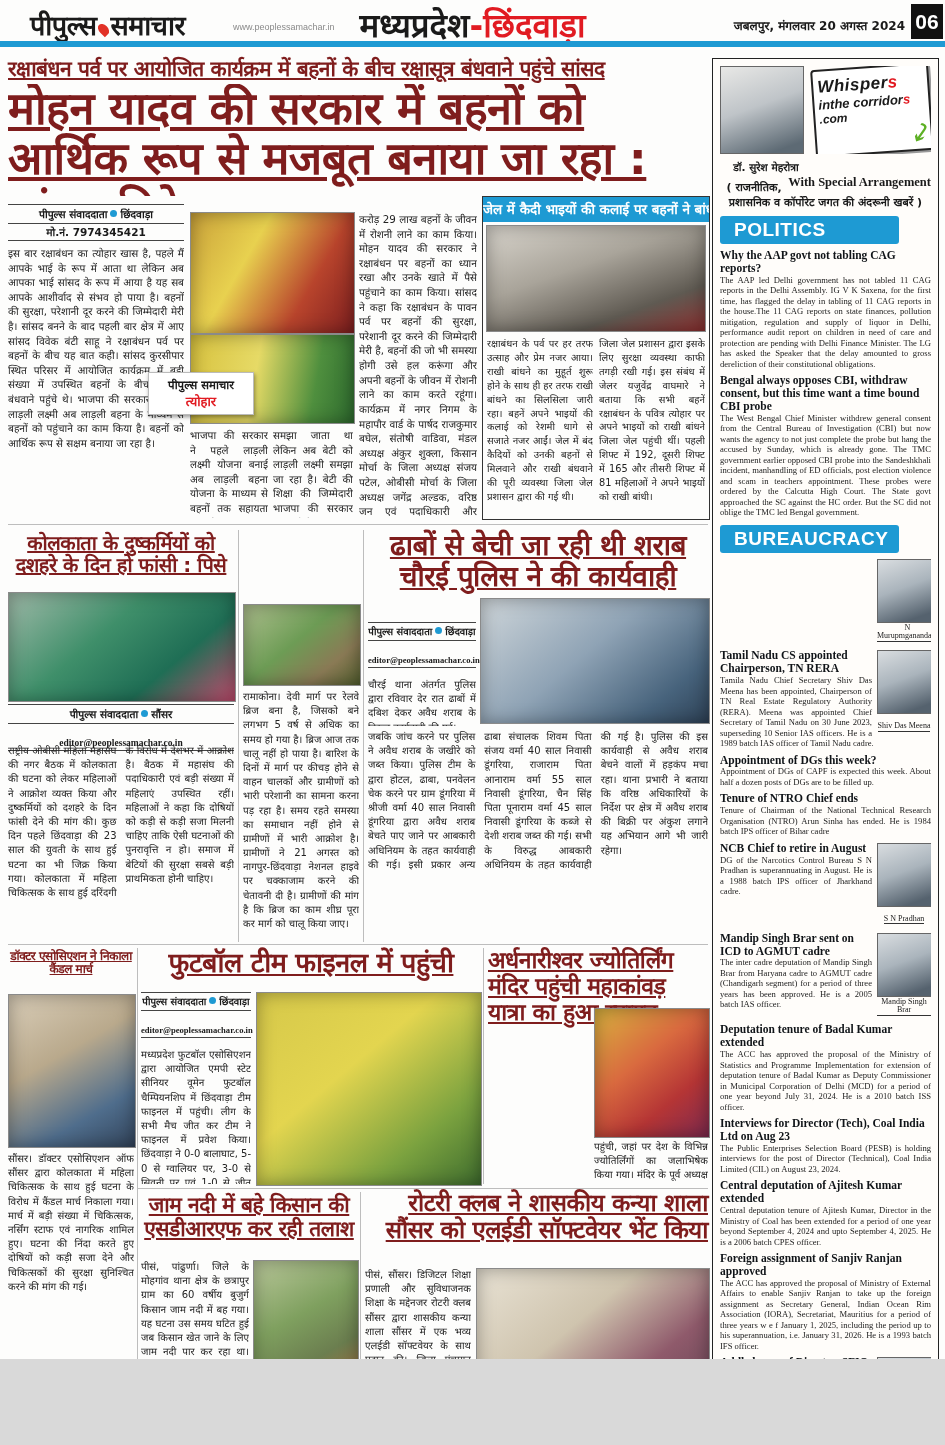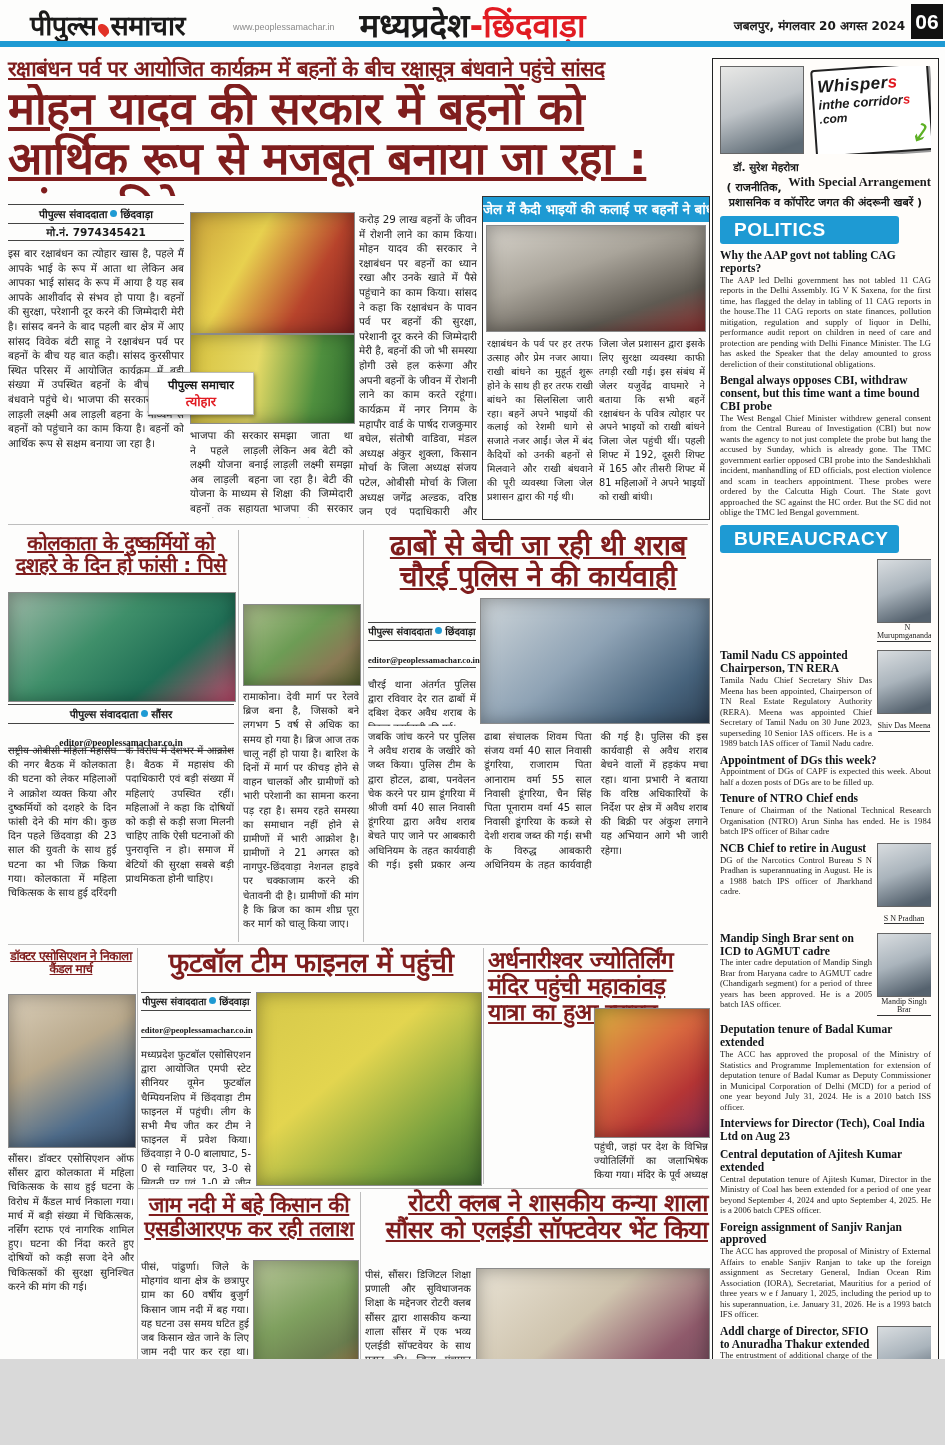--- a/index.html
+++ b/index.html
@@ -283,20 +283,21 @@
 
         <div class="sb-item">
 
           <div class="sb-h">Deputation tenure of Badal Kumar extended</div>
           <div class="sb-b">The ACC has approved the proposal of the Ministry of Statistics and Programme Implementation for extension of deputation tenure of Badal Kumar as Deputy Commissioner in Municipal Corporation of Delhi (MCD) for a period of one year beyond July 31, 2024. He is a 2010 batch ISS officer.</div>
         </div>
 
         <div class="sb-item">
 
           <div class="sb-h">Interviews for Director (Tech), Coal India Ltd on Aug 23</div>
+          <div class="sb-b">The Public Enterprises Selection Board (PESB) is holding interviews for the post of Director (Technical), Coal India Limited (CIL) on August 23, 2024.</div>
         </div>
 
         <div class="sb-item">
 
           <div class="sb-h">Central deputation of Ajitesh Kumar extended</div>
           <div class="sb-b">Central deputation tenure of Ajitesh Kumar, Director in the Ministry of Coal has been extended for a period of one year beyond September 4, 2024 and upto September 4, 2025. He is a 2006 batch CPES officer.</div>
         </div>
 
         <div class="sb-item">
 

